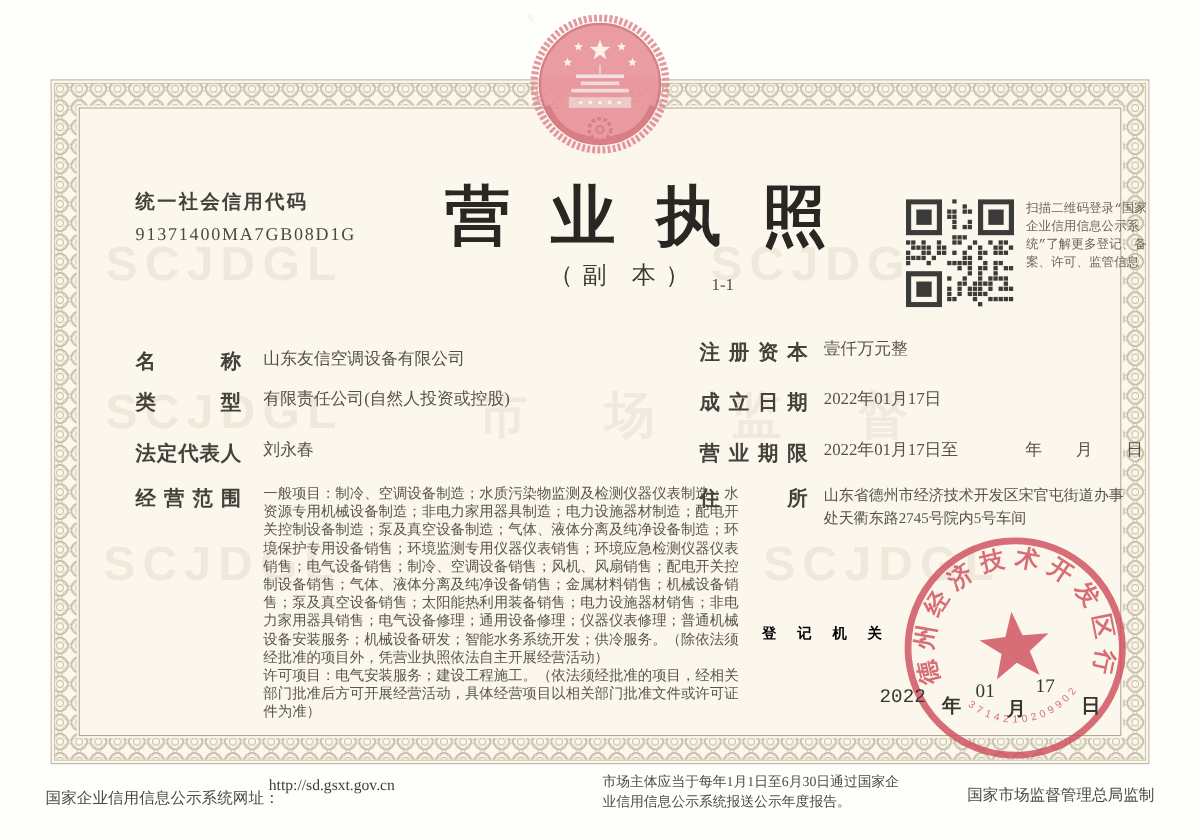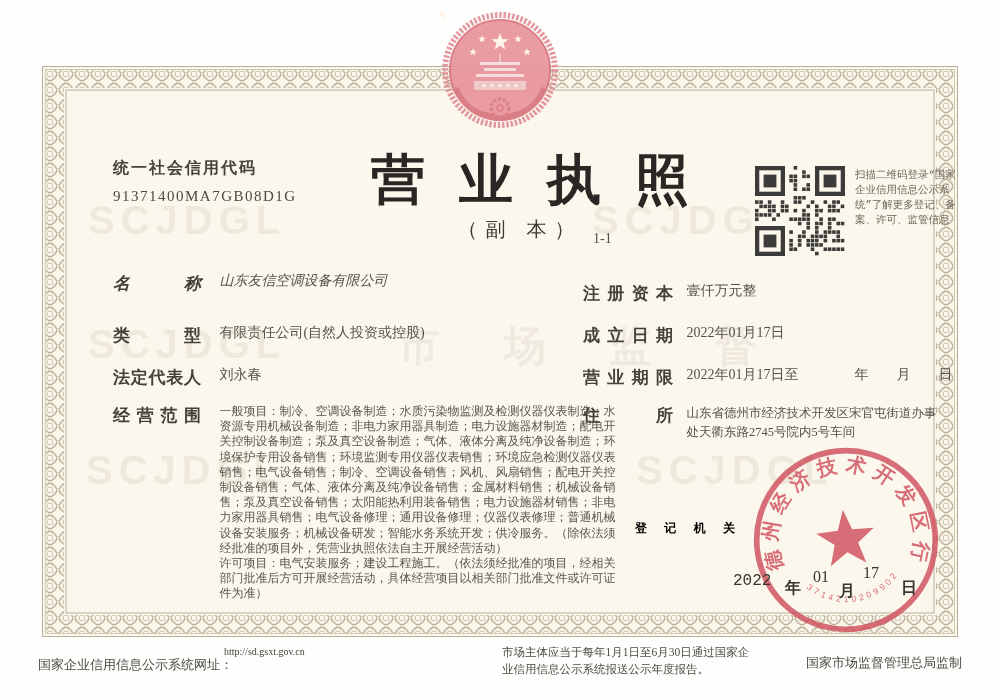--- a/index.html
+++ b/index.html
@@ -41,21 +41,21 @@
             font-family:"Liberation Serif",serif;color:#38352f;}
   #dateline span{position:absolute;font-size:16px;}
   .d-year{left:0;top:10px;font-family:Liberation Mono, monospace;}   .d-ylab{left:52px;top:16px;font-weight:bold;}
   .d-month{left:80px;top:6px;} .d-mlab{left:106px;top:19px;font-weight:bold;}
   .d-day{left:130px;top:2px;}  .d-dlab{left:168px;top:16px;font-weight:bold;}
   
   #seal{position:absolute;left:751px;top:445px;width:190px;height:190px;
         transform:rotate(-6deg);opacity:.82;}
   
   .ft-left-label{position:absolute;left:38px;top:656px;font-size:13px;color:#4d4a44;}
-  .ft-url{position:absolute;left:224px;top:646px;font-size:10px;color:#413e39;
+  .ft-url{position:absolute;left:224px;top:646px;font-size:13px;color:#413e39;
           font-family:"Liberation Serif",serif;}
   .ft-mid{position:absolute;left:502px;top:644px;width:256px;font-size:11.5px;
           line-height:17px;color:#4d4a44;font-family:"Liberation Serif",serif;}
   .ft-right{position:absolute;left:806px;top:654px;font-size:13px;color:#4d4a44;}
   
   .wm{position:absolute;font-weight:bold;font-size:40px;letter-spacing:6px;
       color:rgba(152,140,110,0.13);pointer-events:none;}
   .wmcn{position:absolute;font-size:42px;letter-spacing:26px;font-weight:bold;
         color:rgba(150,118,108,0.10);pointer-events:none;}
 </style>
@@ -249,21 +249,21 @@
       <rect x="60" y="0" width="30" height="30" fill="#3b3b39"></rect>
         <rect x="64.3" y="4.3" width="21.4" height="21.4" fill="#fbf7ec"></rect>
         <rect x="68.6" y="8.6" width="12.8" height="12.8" fill="#3b3b39"></rect>
       <rect x="0" y="60" width="30" height="30" fill="#3b3b39"></rect>
         <rect x="4.3" y="64.3" width="21.4" height="21.4" fill="#fbf7ec"></rect>
         <rect x="8.6" y="68.6" width="12.8" height="12.8" fill="#3b3b39"></rect>
     </g>
   </svg>
   <div class="qr-caption">扫描二维码登录“国家企业信用信息公示系统”了解更多登记、备案、许可、监管信息</div>
 
-  <div class="row" style="left:113px;top:272px;font-style:italic;">
+  <div class="row" style="left:113px;top:290px;">
     <span class="flabel">名称</span>
     <span class="fvalue">山东友信空调设备有限公司</span>
   </div>
   <div class="row" style="left:113px;top:366px;">
     <span class="flabel">法定代表人</span>
     <span class="fvalue">刘永春</span>
   </div>
   <div class="row" style="left:113px;top:324px;">
     <span class="flabel">类型</span>
     <span class="fvalue">有限责任公司(自然人投资或控股)</span>

